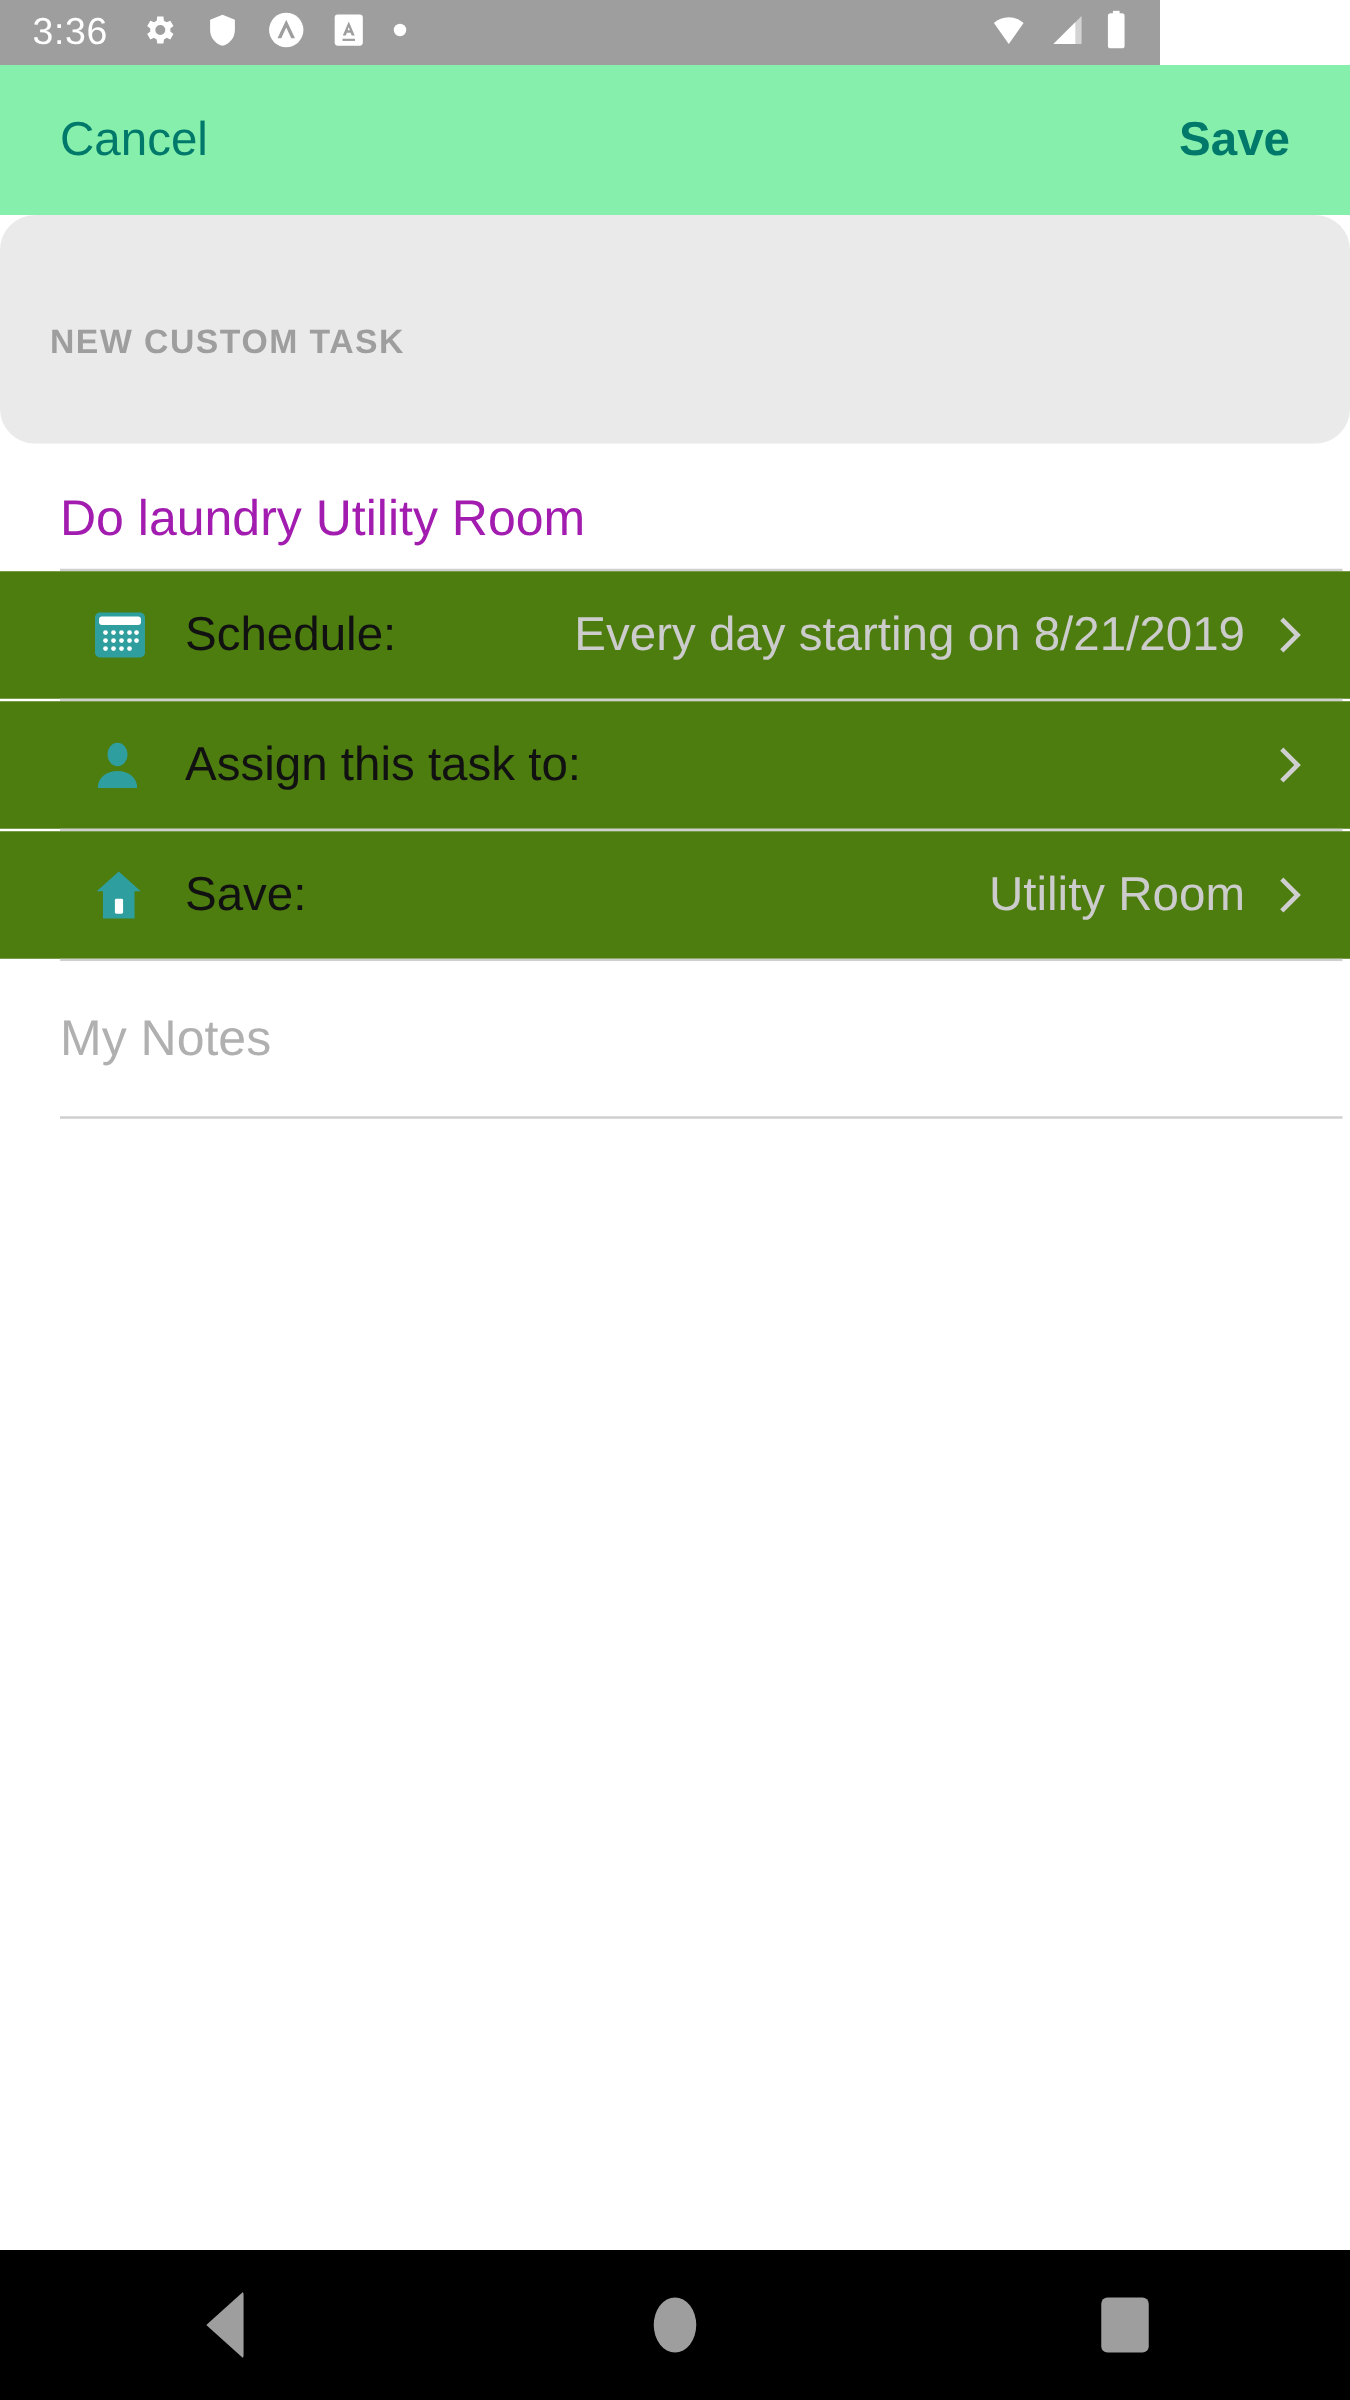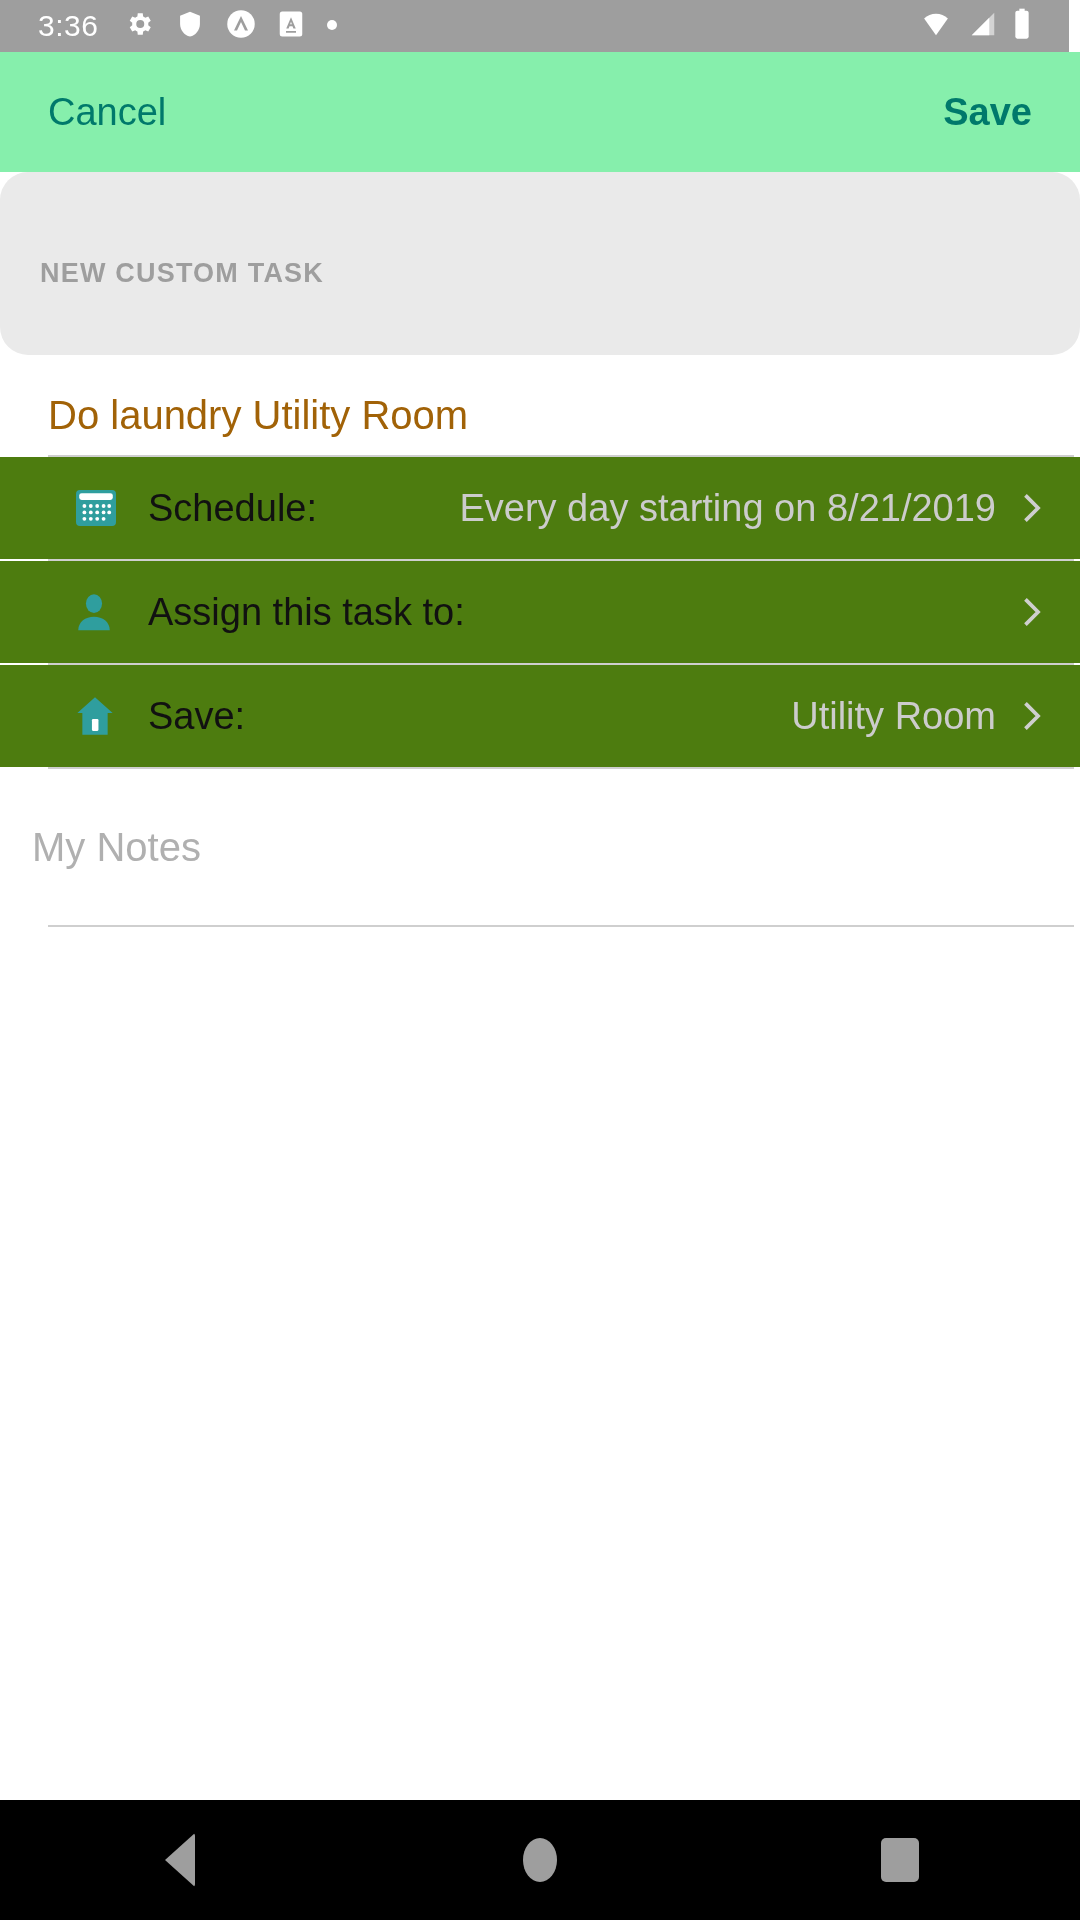--- a/index.html
+++ b/index.html
@@ -7,24 +7,24 @@
     width:1080px; height:1920px;
     background:#ffffff;
     font-family:"Liberation Sans", sans-serif;
     overflow:hidden;
   }
   #screen { position:relative; width:1080px; height:1920px; background:#ffffff; }
 
   
   .status-bar {
     position:absolute; top:0; left:0;
-    width:1069px; height:52px;
+    width:928px; height:52px;
     background:#9e9e9e;
     display:flex; align-items:center;
-    padding:0 38px;
+    padding:0 26px;
   }
   .status-time {
     color:#ffffff; font-size:30px; font-weight:400;
     letter-spacing:0.5px; line-height:1;
   }
   .status-left-icons { display:flex; align-items:center; gap:22px; margin-left:26px; }
   .status-right-icons {
     margin-left:auto; display:flex; align-items:center; gap:14px;
   }
   .sb-ico { display:block; }
@@ -67,21 +67,21 @@
   
   .content { position:absolute; top:355px; left:0; width:1080px; }
 
   .task-title-row {
     height:100px;
     display:flex; align-items:center;
     padding-left:48px;
     background:#ffffff;
   }
   .task-title-text {
-    font-size:40px; color:#a16207; line-height:1;margin-top:20px;
+    font-size:40px; color:#a21caf; line-height:1;margin-top:20px;
   }
 
   .divider {
     height:2px; background:#cfcfcf;
     margin-left:48px; margin-right:0; width:1026px;
   }
 
   .row {
     height:102px;
     display:flex; align-items:center;
@@ -99,23 +99,23 @@
     margin-left:auto;
     font-size:38px; color:#cccccc; line-height:1;
     white-space:nowrap;
   }
   .chevron {
     margin-left:18px; flex:0 0 auto;
     display:flex; align-items:center;
   }
 
   .notes-row {
-    height:156px;
-    display:flex; align-items:center;
-    padding-left:32px;
+    height:124px;
+    display:flex; align-items:center;
+    padding-left:48px;
     background:#ffffff;
   }
   .notes-placeholder {
     font-size:40px; color:#b0b0b0; line-height:1;
   }
 
   
   .navbar {
     position:absolute; bottom:0; left:0;
     width:1080px; height:120px;

